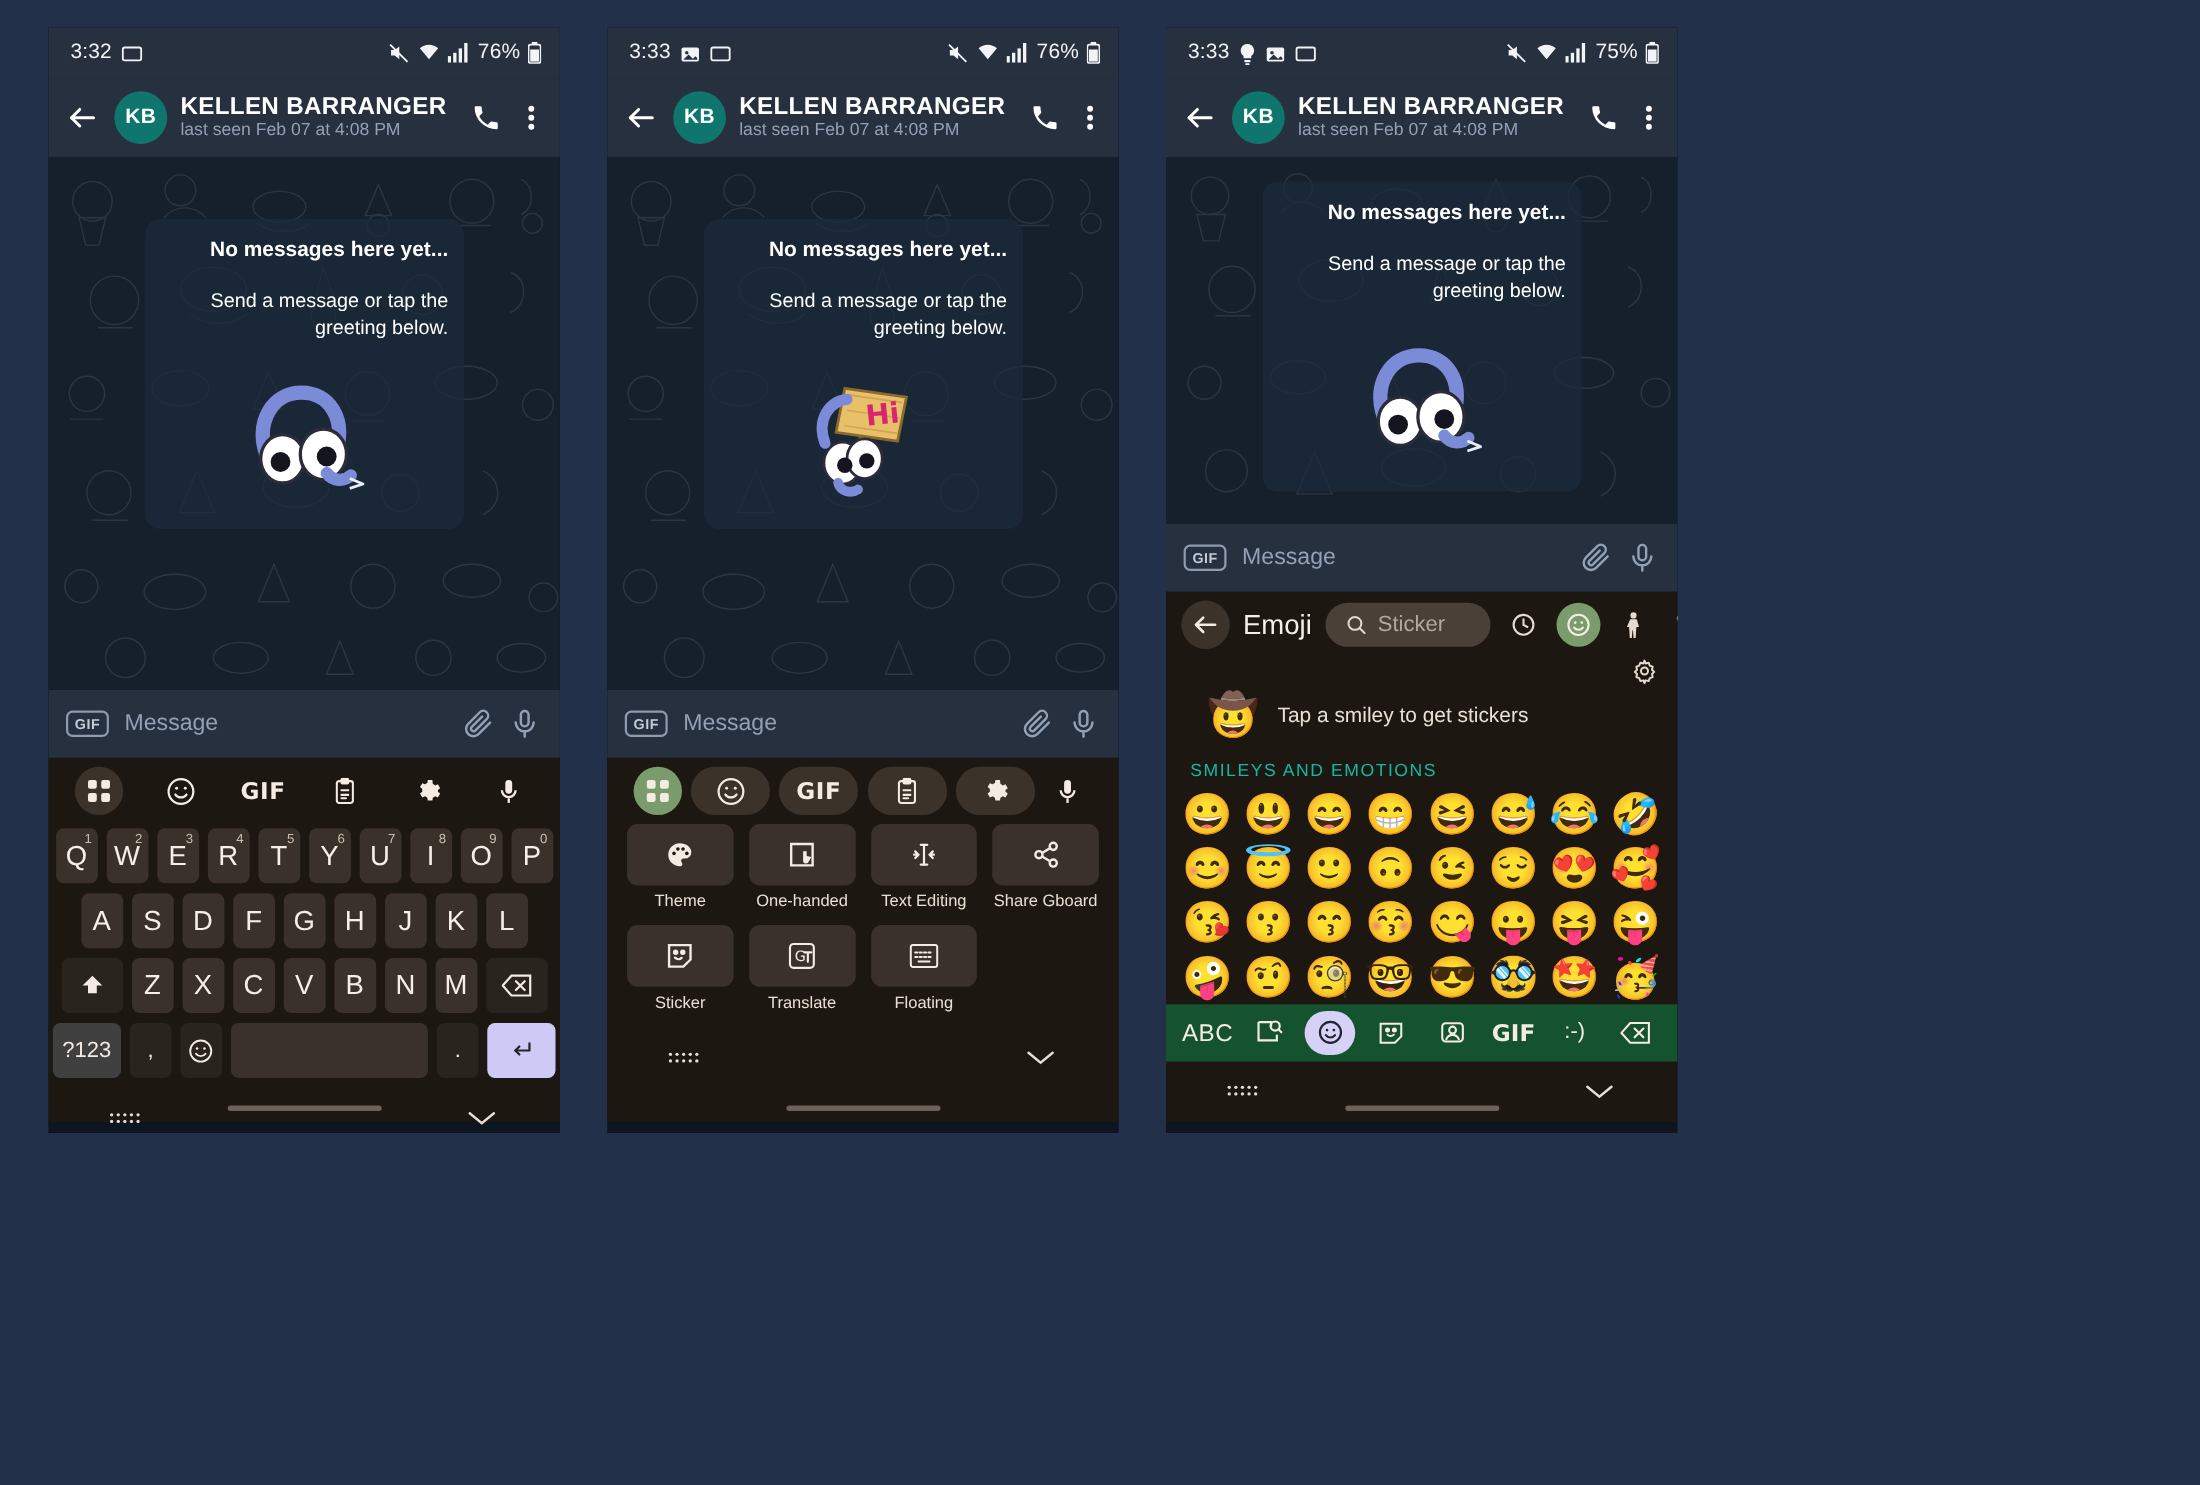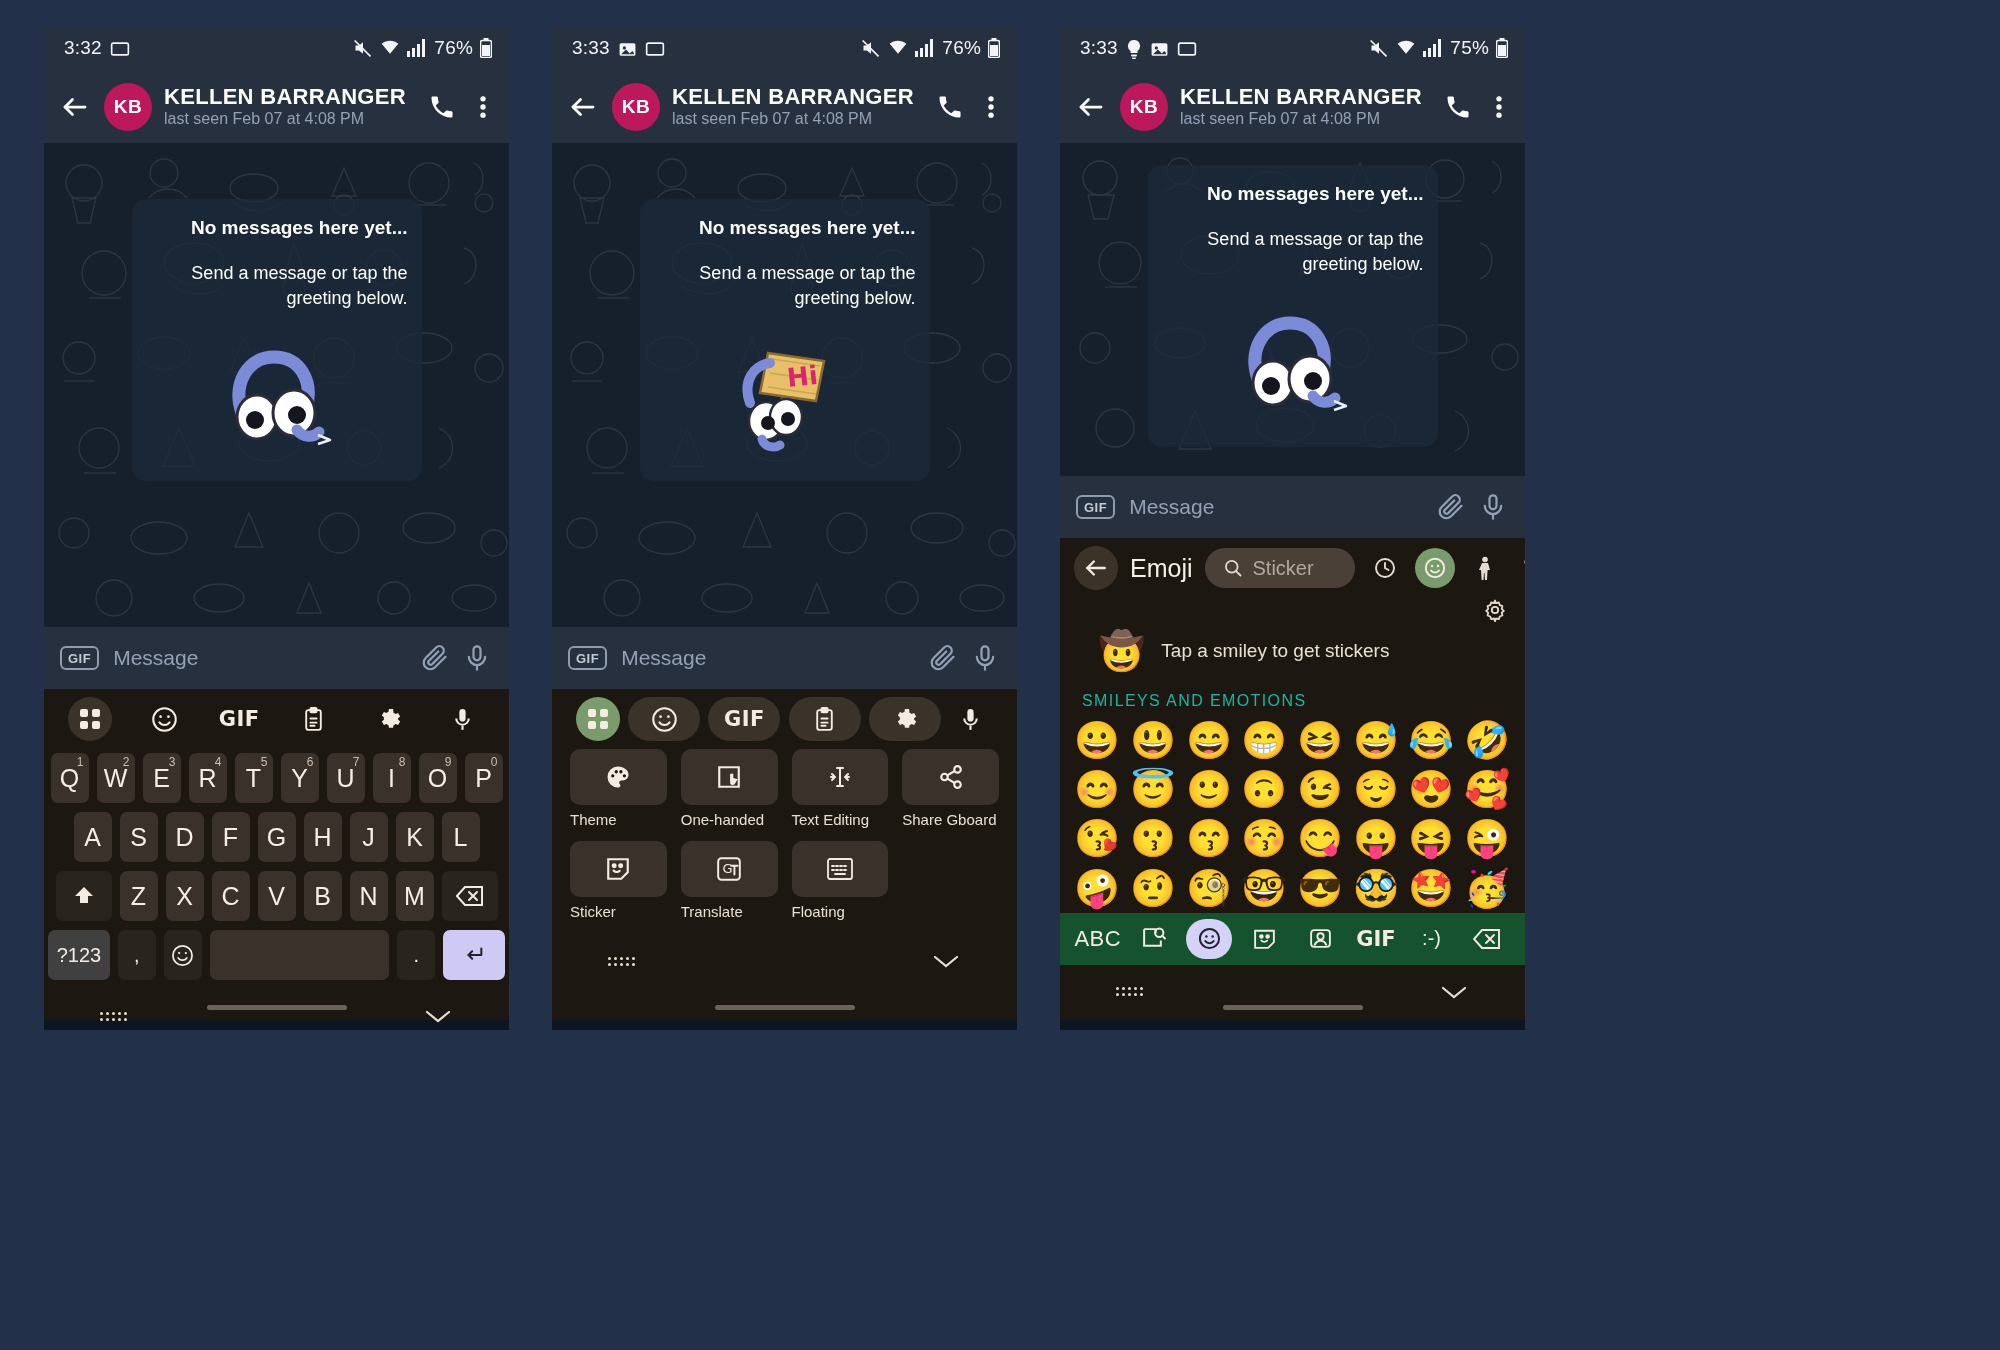--- a/index.html
+++ b/index.html
@@ -50,21 +50,21 @@
     height: 72px;
     background: #27303f;
     display: flex;
     align-items: center;
     padding: 0 14px 0 14px;
     gap: 12px;
   }
   .back-arrow { width: 34px; height: 34px; flex: 0 0 34px; display:flex; align-items:center; justify-content:center; }
   .avatar {
     width: 48px; height: 48px; border-radius: 50%;
-    background: #be185d;
+    background: #0f766e;
     color: #fff; font-size: 19px; font-weight: bold;
     display: flex; align-items: center; justify-content: center;
     flex: 0 0 48px;
     letter-spacing: .5px;
     text-align: right;
   }
   .titles { flex: 1 1 auto; min-width: 0; overflow: hidden; }
   .ct-name {
     color: #fff; font-size: 22px; font-weight: bold;
     white-space: nowrap; letter-spacing: .3px; line-height: 1.15;
@@ -160,21 +160,21 @@
     bottom: 10px; width: 140px; height: 5px; border-radius: 4px;
     background: #6d625a;
   }
 
   
   .cust-hint { text-align: center; color: #e9e0d4; font-size: 19px; padding: 14px 0 14px; }
   .cust-grid {
     display: grid; grid-template-columns: repeat(4, 1fr);
     gap: 13px 14px; padding: 0 18px;
   }
-  .cust-cell { text-align: left; }
+  .cust-cell { text-align: center; }
   .cust-tile {
     height: 56px; background: #3a312a; border-radius: 10px;
     display: flex; align-items: center; justify-content: center;
     color: #f4ece2;
   }
   .cust-lbl { color: #e9e0d4; font-size: 15px; margin-top: 6px; white-space: nowrap; }
 
   
   .emoji-wrap { background: #1d1711; position: relative; }
   .emoji-top {

